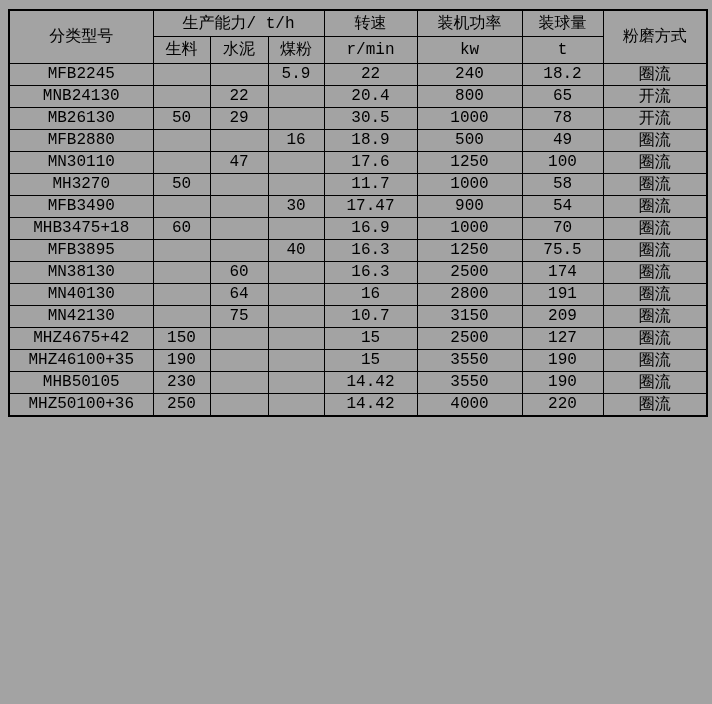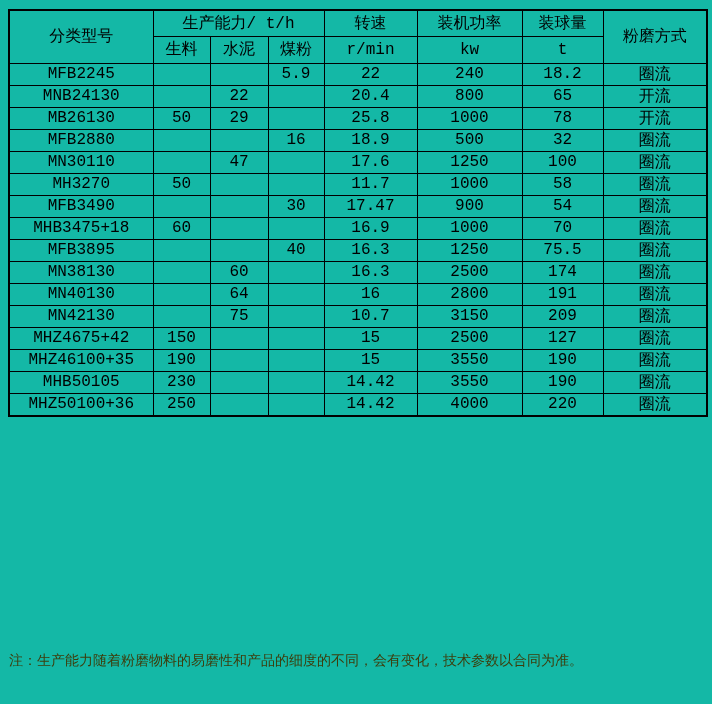--- a/index.html
+++ b/index.html
@@ -7,21 +7,21 @@
     padding: 0;
     background: #ffffff;
     width: 712px;
     height: 704px;
     font-family: "Liberation Mono", "DejaVu Sans Mono", monospace;
   }
   .page {
     position: relative;
     width: 712px;
     height: 704px;
-    background: #14b8a6;
+    background: #a3a3a3;
     overflow: hidden;
   }
   .table-wrap {
     position: absolute;
     left: 8px;
     top: 9px;
   }
   table.spec {
     border-collapse: collapse;
     table-layout: fixed;
@@ -109,34 +109,34 @@
     <td>800</td>
     <td>65</td>
     <td>开流</td>
   </tr>
 
   <tr>
     <td>MB26130</td>
     <td>50</td>
     <td>29</td>
     <td></td>
-    <td>25.8</td>
+    <td>30.5</td>
     <td>1000</td>
     <td>78</td>
     <td>开流</td>
   </tr>
 
   <tr>
     <td>MFB2880</td>
     <td></td>
     <td></td>
     <td>16</td>
     <td>18.9</td>
     <td>500</td>
-    <td>32</td>
+    <td>49</td>
     <td>圈流</td>
   </tr>
 
   <tr>
     <td>MN30110</td>
     <td></td>
     <td>47</td>
     <td></td>
     <td>17.6</td>
     <td>1250</td>
@@ -262,16 +262,15 @@
     <td>14.42</td>
     <td>4000</td>
     <td>220</td>
     <td>圈流</td>
   </tr>
 </tbody>
     </table>
   </div>
 
   <div class="notes">
-    <div class="note-line">注：生产能力随着粉磨物料的易磨性和产品的细度的不同，会有变化，技术参数以合同为准。</div>
   </div>
 
 </div>
 
 </body></html>

